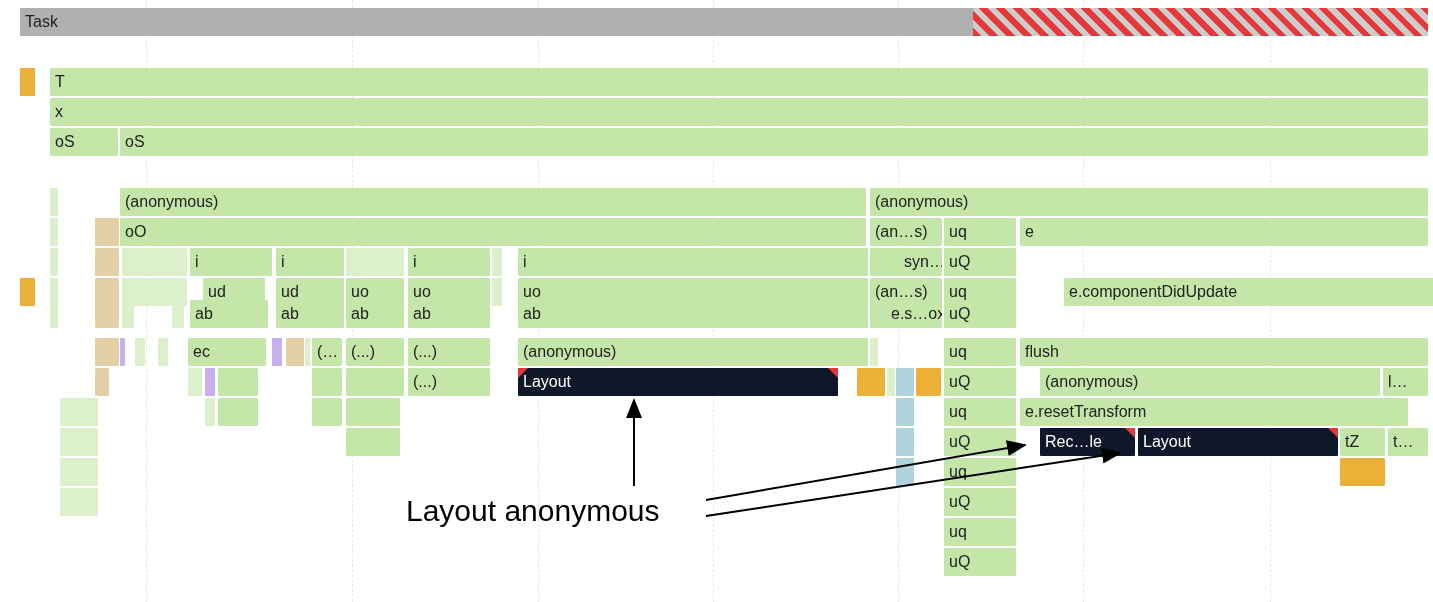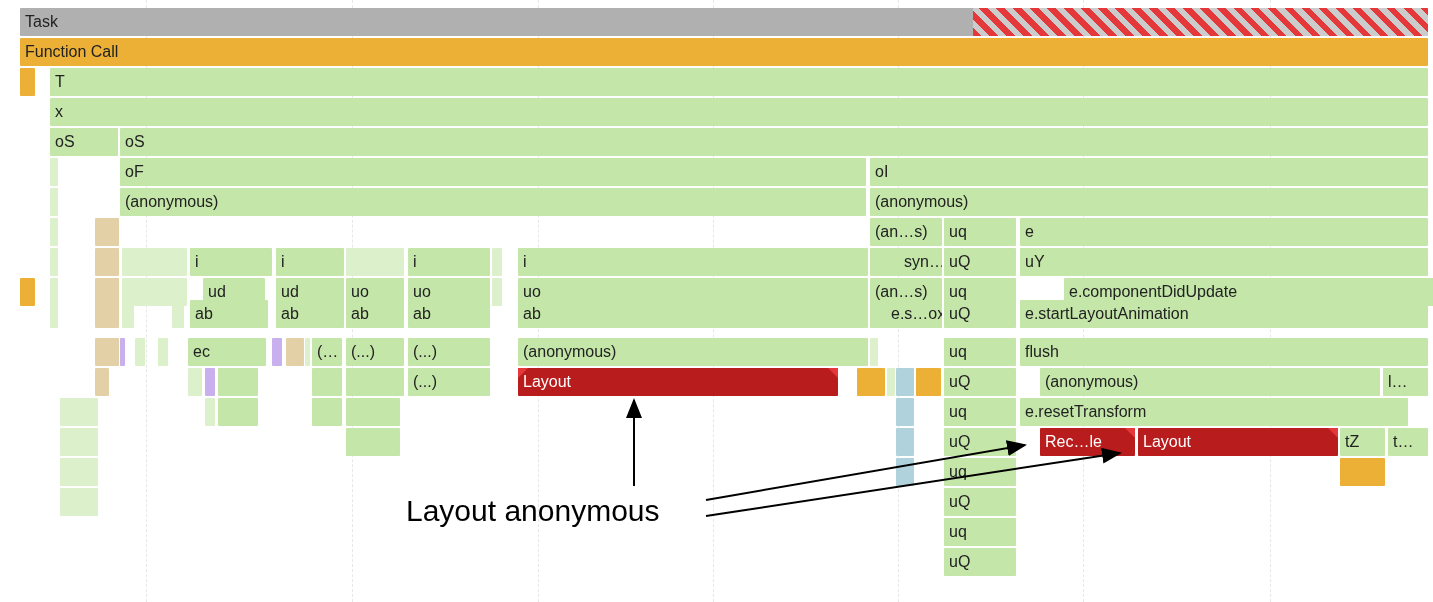--- a/index.html
+++ b/index.html
@@ -34,21 +34,21 @@
     overflow: hidden;
     padding-left: 5px;
     line-height: 28px;
     font-size: 16px;
     color: #222;
   }
   .gray   { background: #B0B0B0; }
   .green  { background: #C4E6A8; }
   .green-pale { background: #DDF0CC; }
   .yellow { background: #EBB035; }
-  .purple { background: #b91c1c; color: #fff; }
+  .purple { background: #0f172a; color: #fff; }
   .lightblue { background: #AFD2DD; }
   .tan { background: #E4D0A6; }
   .lilac { background: #C7B0ED; }
 
   
   .red-marker::before {
     content: "";
     position: absolute;
     top: 0; left: 0;
     border-top: 10px solid #E5383B;
@@ -104,64 +104,56 @@
     <div class="gridline" style="left: 352px;"></div>
     <div class="gridline" style="left: 538px;"></div>
     <div class="gridline" style="left: 713px;"></div>
     <div class="gridline" style="left: 898px;"></div>
     <div class="gridline" style="left: 1083px;"></div>
     <div class="gridline" style="left: 1270px;"></div>
     <div class="row" style="top: 8px;">
       <div class="bar gray" style="left: 0px; width: 1408px;">Task</div>
       <div class="bar stripes" style="left: 953px; width: 455px; height: 28px;"></div>
     </div>
-    <div class="row" style="top: 38px;">
-      <div class="bar yellow" style="left: 0px; width: 1408px;">Function Call</div>
-    </div>
     <div class="row" style="top: 68px;">
       <div class="bar yellow" style="left: 0px; width: 15px;"></div>
       <div class="bar green" style="left: 30px; width: 1378px;">T</div>
     </div>
     <div class="row" style="top: 98px;">
       <div class="bar green" style="left: 30px; width: 1378px;">x</div>
     </div>
     <div class="row" style="top: 128px;">
       <div class="bar green" style="left: 30px; width: 68px;">oS</div>
       <div class="bar green" style="left: 100px; width: 1308px;">oS</div>
     </div>
-    <div class="row" style="top: 158px;">
-      <div class="bar green-pale" style="left: 30px; width: 8px;"></div>
-      <div class="bar green" style="left: 100px; width: 746px;">oF</div>
-      <div class="bar green" style="left: 850px; width: 558px;">oI</div>
-    </div>
     <div class="row" style="top: 188px;">
       <div class="bar green-pale" style="left: 30px; width: 8px;"></div>
       <div class="bar green" style="left: 100px; width: 746px;">(anonymous)</div>
       <div class="bar green" style="left: 850px; width: 558px;">(anonymous)</div>
     </div>
     <div class="row" style="top: 218px;">
       <div class="bar green-pale" style="left: 30px; width: 8px;"></div>
       <div class="bar tan" style="left: 75px; width: 24px;"></div>
+      <div class="bar green" style="left: 100px; width: 746px;">oO</div>
       <div class="bar green" style="left: 850px; width: 72px;">(an…s)</div>
       <div class="bar green" style="left: 924px; width: 72px;">uq</div>
       <div class="bar green" style="left: 1000px; width: 408px;">e</div>
     </div>
     <div class="row" style="top: 248px;">
       <div class="bar green-pale" style="left: 30px; width: 8px;"></div>
       <div class="bar tan" style="left: 75px; width: 24px;"></div>
       <div class="bar green-pale" style="left: 102px; width: 65px;"></div>
       <div class="bar green" style="left: 170px; width: 82px;">i</div>
       <div class="bar green" style="left: 256px; width: 68px;">i</div>
       <div class="bar green-pale" style="left: 326px; width: 58px;"></div>
       <div class="bar green" style="left: 388px; width: 82px;">i</div>
       <div class="bar green-pale" style="left: 472px; width: 10px;"></div>
       <div class="bar green" style="left: 498px; width: 350px;">i</div>
       <div class="bar green" style="left: 850px; width: 72px; padding-left: 34px;">syn…te</div>
       <div class="bar green" style="left: 924px; width: 72px;">uQ</div>
-      <div class="bar green" style="left: 1000px; width: 408px;">uY</div>
     </div>
     <div class="row" style="top: 278px;">
       <div class="bar yellow" style="left: 0px; width: 15px;"></div>
       <div class="bar green-pale" style="left: 30px; width: 8px;"></div>
       <div class="bar tan" style="left: 75px; width: 24px;"></div>
       <div class="bar green-pale" style="left: 102px; width: 65px;"></div>
       <div class="bar green" style="left: 183px; width: 62px;">ud</div>
       <div class="bar green" style="left: 256px; width: 68px;">ud</div>
       <div class="bar green" style="left: 326px; width: 58px;">uo</div>
       <div class="bar green" style="left: 388px; width: 82px;">uo</div>
@@ -176,21 +168,20 @@
       <div class="bar tan" style="left: 75px; width: 24px;"></div>
       <div class="bar green-pale" style="left: 102px; width: 12px;"></div>
       <div class="bar green-pale" style="left: 152px; width: 12px;"></div>
       <div class="bar green" style="left: 170px; width: 78px;">ab</div>
       <div class="bar green" style="left: 256px; width: 68px;">ab</div>
       <div class="bar green" style="left: 326px; width: 58px;">ab</div>
       <div class="bar green" style="left: 388px; width: 82px;">ab</div>
       <div class="bar green" style="left: 498px; width: 350px;">ab</div>
       <div class="bar green" style="left: 850px; width: 72px; padding-left: 21px;">e.s…ox</div>
       <div class="bar green" style="left: 924px; width: 72px;">uQ</div>
-      <div class="bar green" style="left: 1000px; width: 408px;">e.startLayoutAnimation</div>
     </div>
     <div class="row" style="top: 338px;">
       <div class="bar tan" style="left: 75px; width: 24px;"></div>
       <div class="bar lilac" style="left: 100px; width: 4px;"></div>
       <div class="bar green-pale" style="left: 115px; width: 10px;"></div>
       <div class="bar green-pale" style="left: 138px; width: 10px;"></div>
       <div class="bar green" style="left: 168px; width: 78px;">ec</div>
       <div class="bar lilac" style="left: 252px; width: 10px;"></div>
       <div class="bar tan" style="left: 266px; width: 18px;"></div>
       <div class="bar green-pale" style="left: 285px; width: 4px;"></div>

